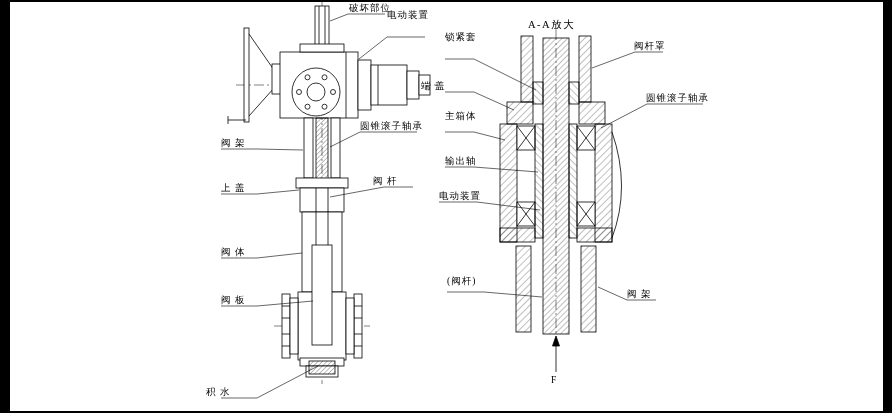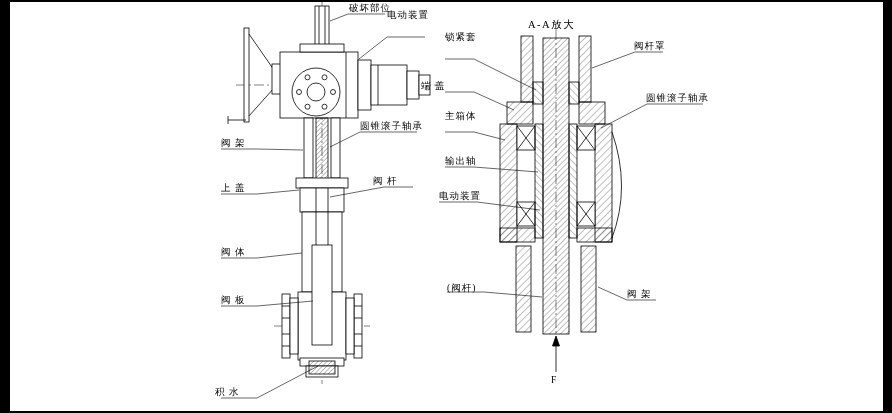--- a/index.html
+++ b/index.html
@@ -219,31 +219,31 @@
   </svg>
 
   <div class="lbl" style="left:349px;top:3px">破坏部位</div>
   <div class="lbl" style="left:387px;top:10px">电动装置</div>
   <div class="lbl" style="left:360px;top:121px">圆锥滚子轴承</div>
   <div class="lbl" style="left:373px;top:176px">阀 杆</div>
   <div class="lbl" style="left:221px;top:138px">阀 架</div>
   <div class="lbl" style="left:221px;top:183px">上 盖</div>
   <div class="lbl" style="left:221px;top:247px">阀 体</div>
   <div class="lbl" style="left:221px;top:295px">阀 板</div>
-  <div class="lbl" style="left:215px;top:387px">积 水</div>
+  <div class="lbl" style="left:206px;top:387px">积 水</div>
 
   <div class="lbl title" style="left:528px;top:19px">A-A放大</div>
   <div class="lbl" style="left:445px;top:32px">锁紧套</div>
   <div class="lbl" style="left:421px;top:81px">端 盖</div>
   <div class="lbl" style="left:445px;top:111px">主箱体</div>
   <div class="lbl" style="left:445px;top:156px">输出轴</div>
   <div class="lbl" style="left:439px;top:191px">电动装置</div>
   <div class="lbl" style="left:634px;top:41px">阀杆罩</div>
   <div class="lbl" style="left:646px;top:93px">圆锥滚子轴承</div>
-  <div class="lbl" style="left:447px;top:283px">(阀杆)</div>
+  <div class="lbl" style="left:447px;top:276px">(阀杆)</div>
   <div class="lbl" style="left:627px;top:289px">阀 架</div>
   <div class="lbl" style="left:551px;top:375px">F</div>
 
   <div class="bar bar-left"></div>
   <div class="bar bar-right"></div>
   <div class="bar bar-top"></div>
   <div class="bar bar-bottom"></div>
 </div>
 
 </body></html>

